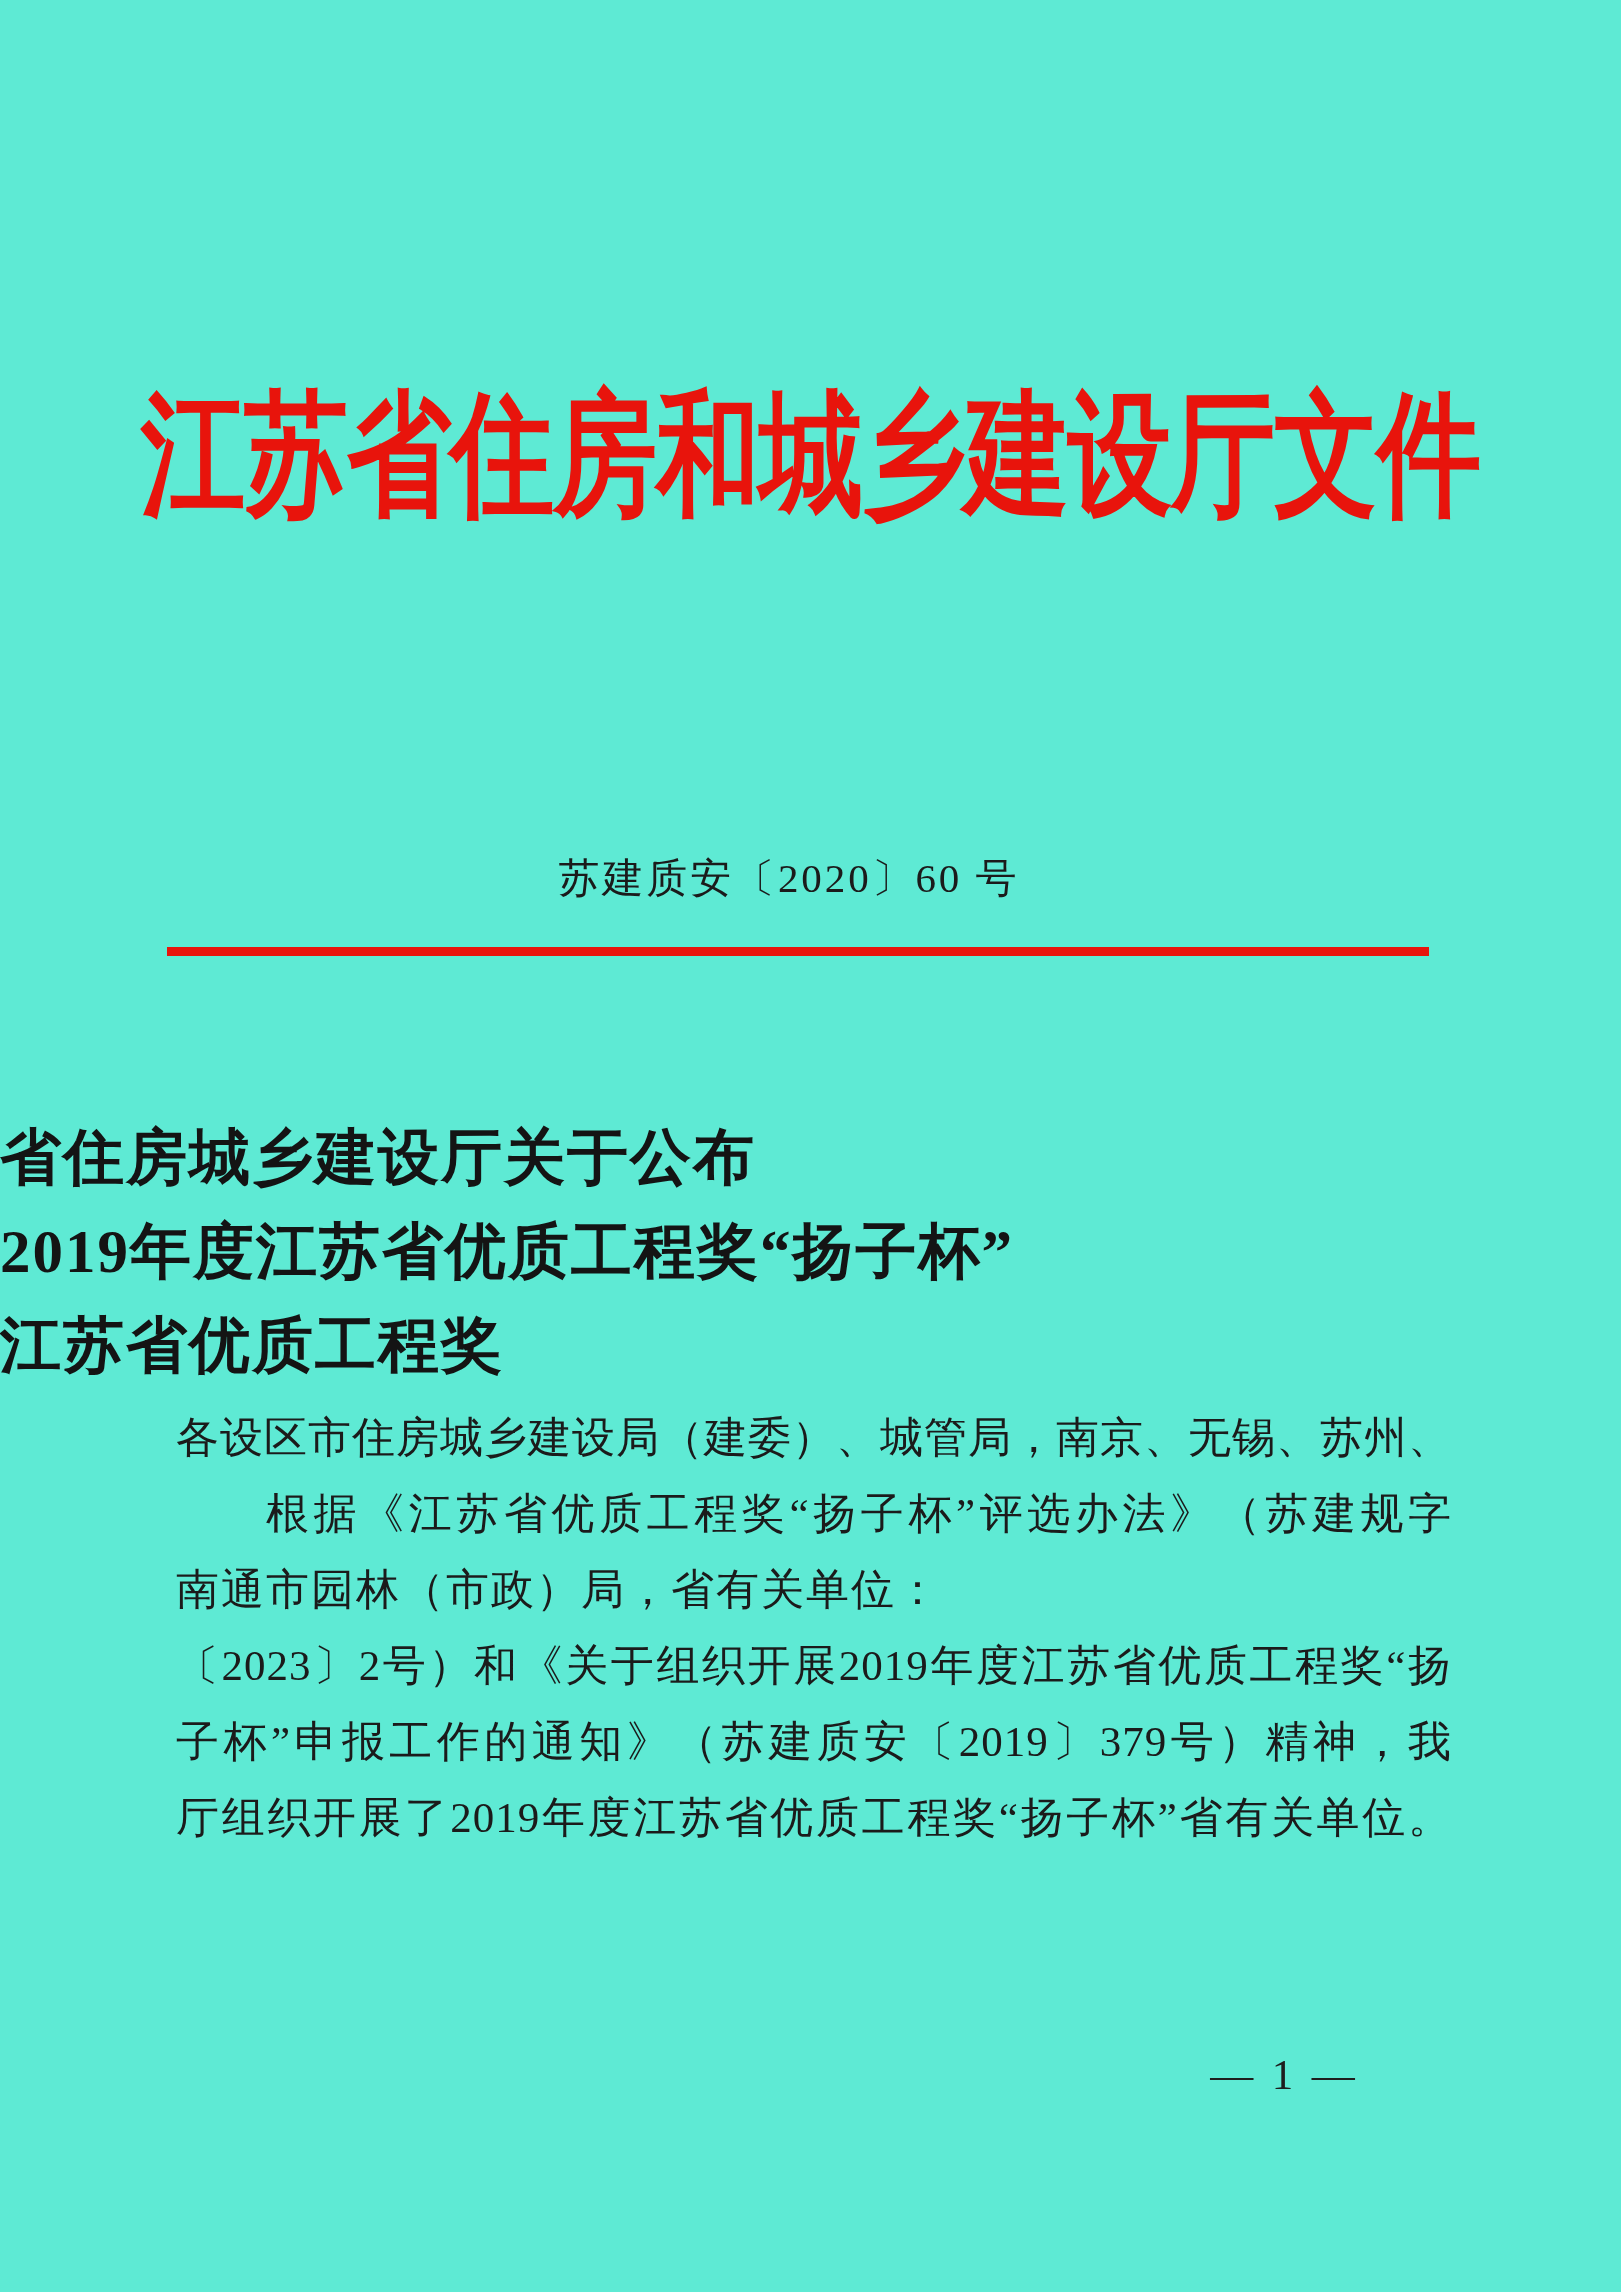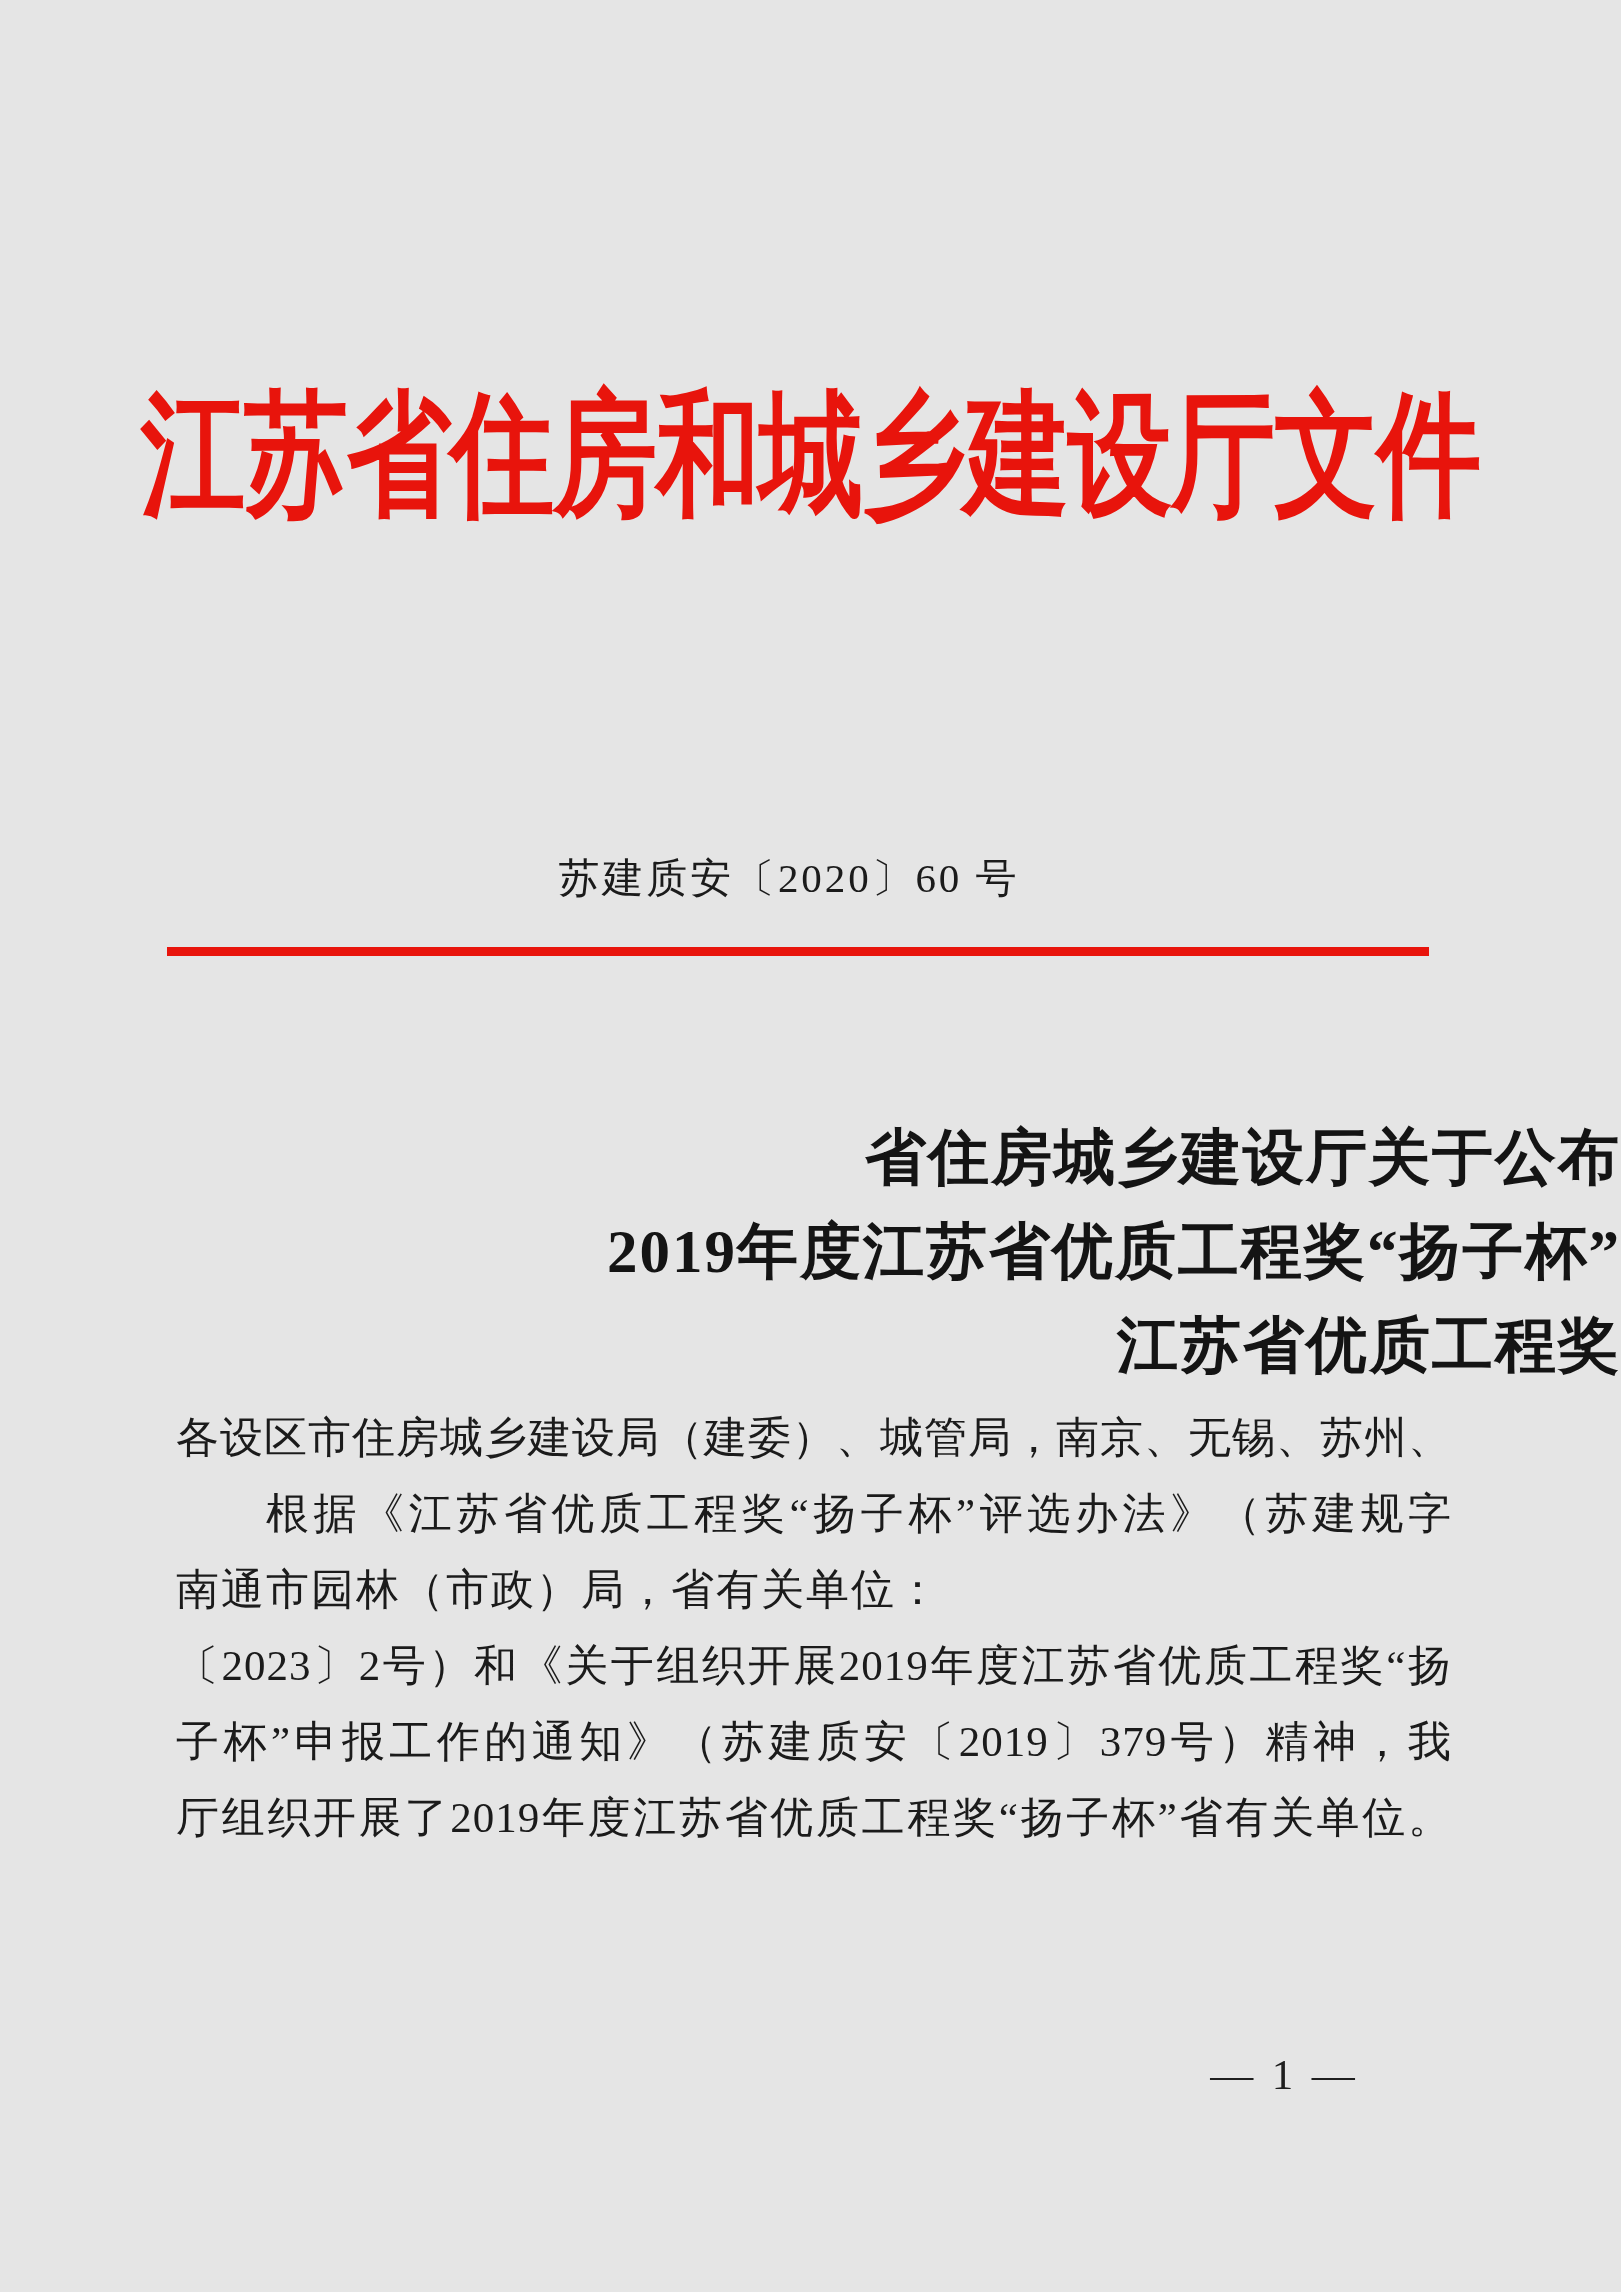--- a/index.html
+++ b/index.html
@@ -7,21 +7,21 @@
     --ink: #1b1b1b;
   }
   * { margin: 0; padding: 0; box-sizing: border-box; }
   html, body { background: #ffffff; }
   body { font-family: "Liberation Serif", "DejaVu Serif", serif; }
 
   .page {
     position: relative;
     width: 1621px;
     height: 2293px;
-    background: #e5e5e5;
+    background: #5eead4;
     overflow: hidden;
   }
 
   
   .red-header {
     position: absolute;
     top: 388px;
     left: 0;
     width: 100%;
     text-align: center;
@@ -58,21 +58,21 @@
     height: 8.8px;
     background: var(--red);
   }
 
   
   .notice-title {
     position: absolute;
     top: 1111px;
     left: 0;
     width: 100%;
-    text-align: right;
+    text-align: left;
     font-size: 61px;
     font-weight: bold;
     line-height: 94px;
     letter-spacing: 2px;
     color: #141414;
     white-space: nowrap;
   }
 
   
   .body-text {

